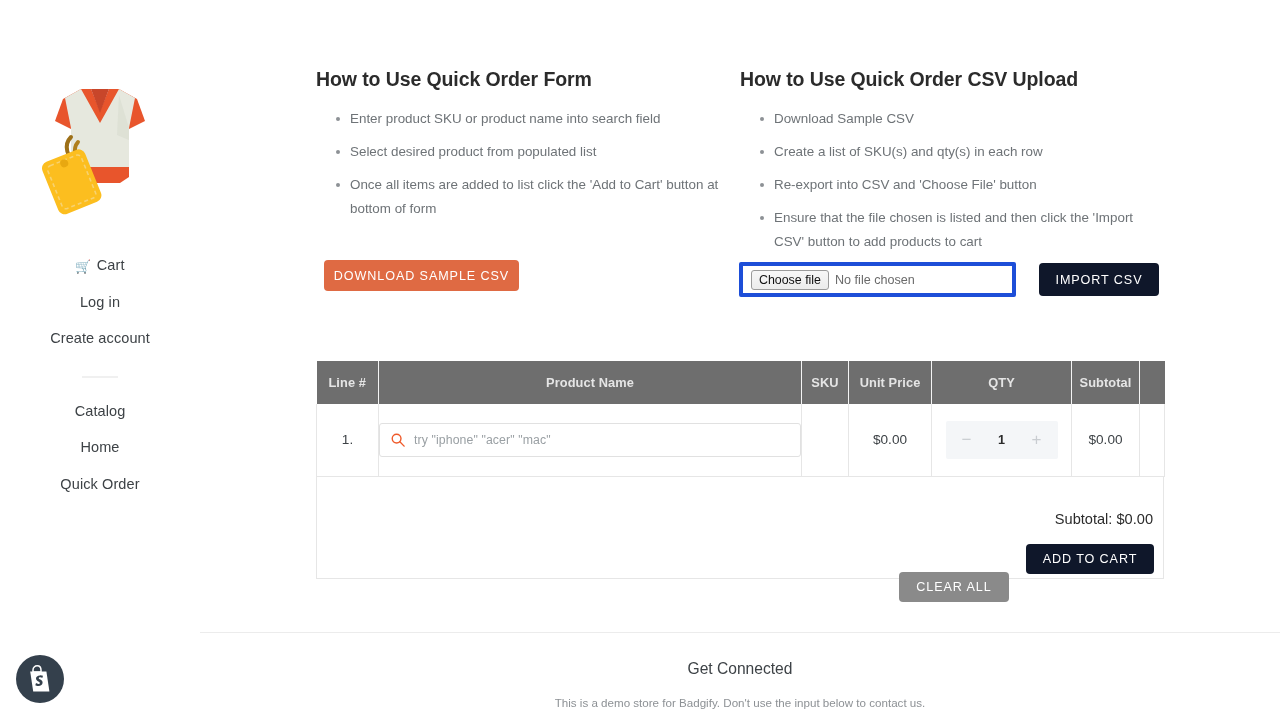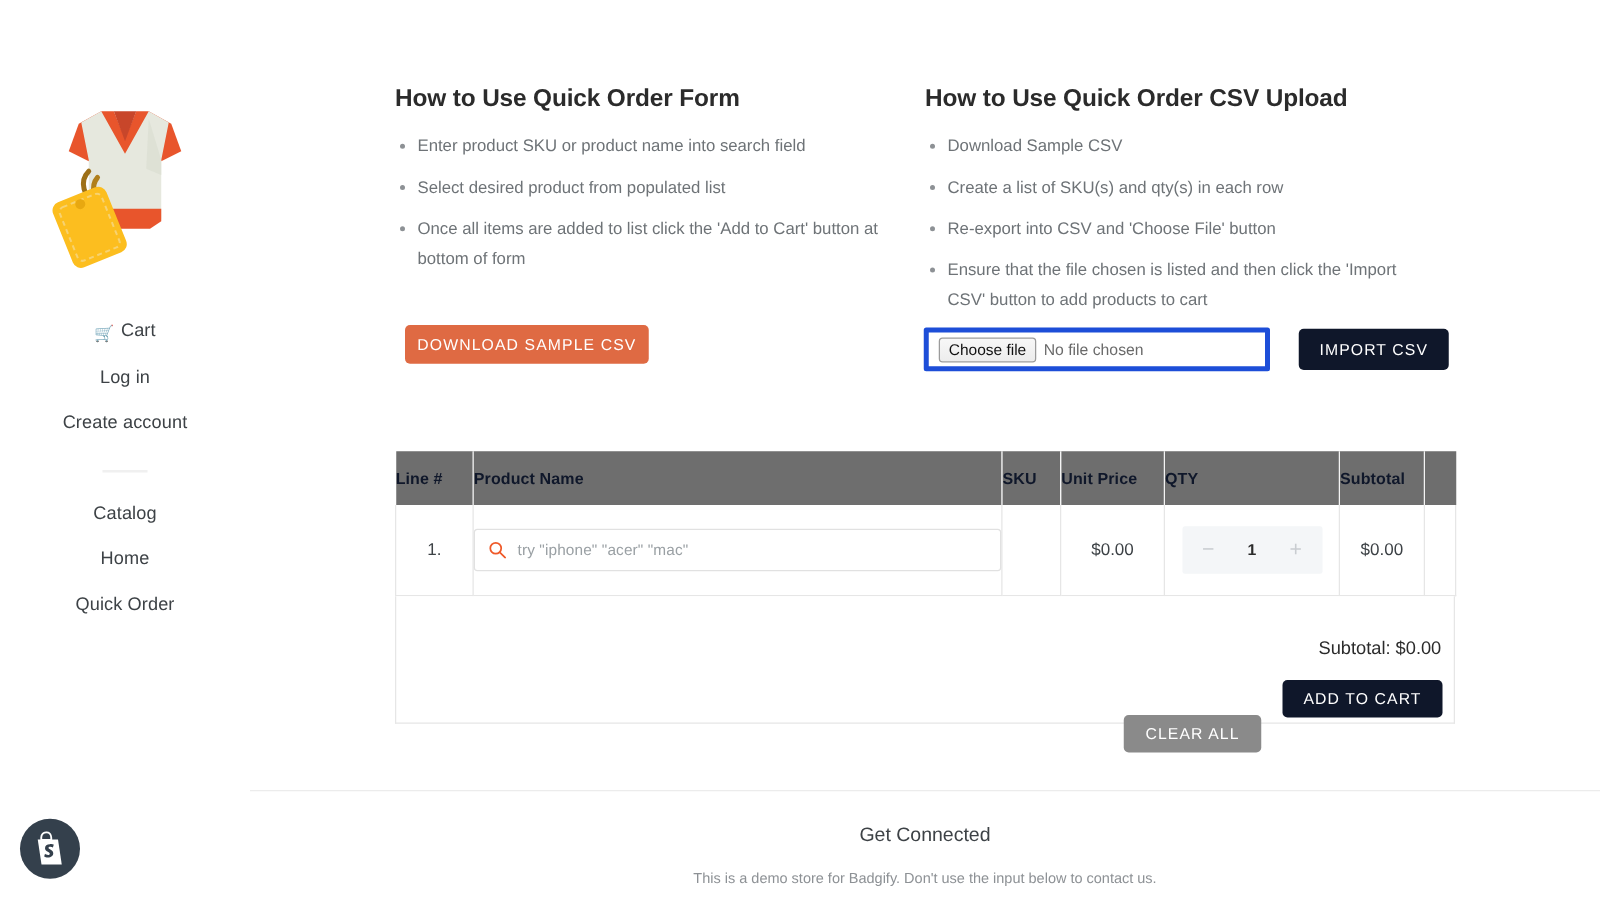--- a/index.html
+++ b/index.html
@@ -95,21 +95,21 @@
   .how-col { width: 424px; }
   .how-col.right { padding-left: 0; }
   .how-title {
     font-size: 19.5px;
     font-weight: bold;
     color: #2b2b2b;
     margin: 0 0 14px 0;
     letter-spacing: -.1px;
   }
   .how-list {
-    margin: 0;
+    margin: 16px;
     padding: 0 0 0 18px;
     list-style: none;
   }
   .how-list li {
     position: relative;
     font-size: 13.4px;
     line-height: 24px;
     color: #6e7377;
     margin-bottom: 9px;
     padding-left: 0;
@@ -197,27 +197,27 @@
     top: 361px;
     width: 848px;
   }
   table.order-table {
     width: 848px;
     border-collapse: collapse;
     table-layout: fixed;
   }
   table.order-table thead th {
     background: #6e6e6e;
-    color: #0f172a;
+    color: #e5e5e5;
     font-size: 12.8px;
     font-weight: bold;
     height: 43px;
     border-right: 1px solid #f4f4f4;
     letter-spacing: .1px;
-    text-align: left;
+    text-align: center;
     padding: 0;
   }
   table.order-table thead th:last-child { border-right: none; }
   table.order-table tbody td {
     border: 1px solid #e6e6e6;
     border-top: none;
     height: 72px;
     text-align: center;
     font-size: 13.6px;
     color: #3d4246;

